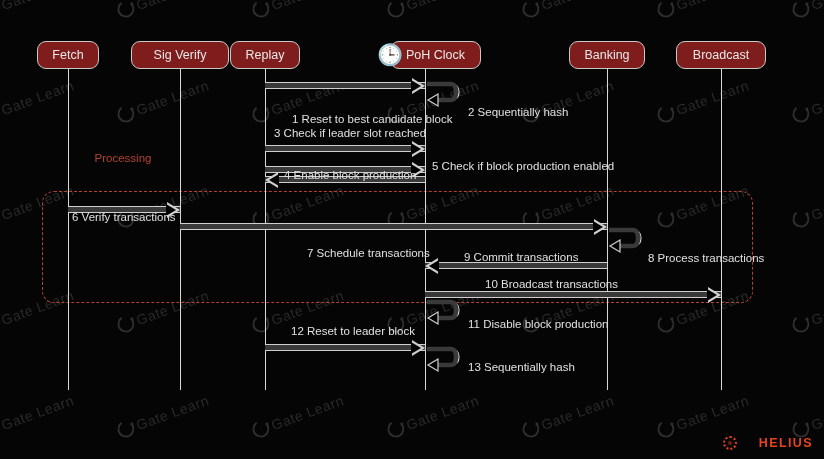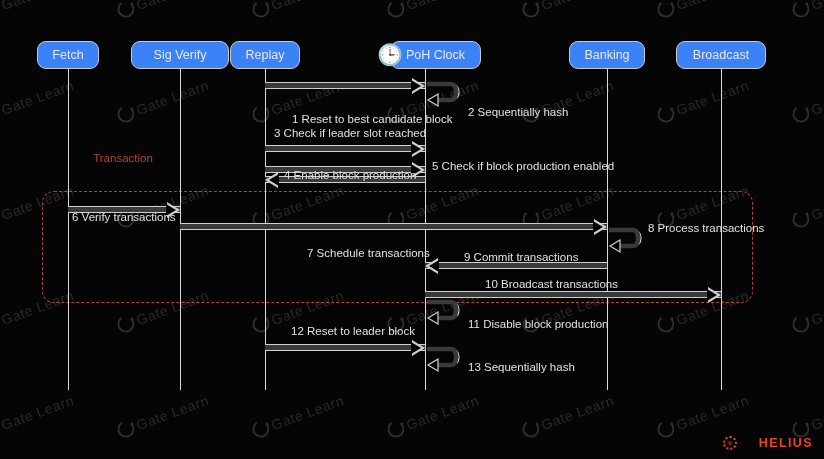--- a/index.html
+++ b/index.html
@@ -44,21 +44,21 @@
     content:"";position:absolute;
     width:3px;height:3px;border-radius:50%;
     background:#2f2f2f;top:-1px;right:0px;
   }
   
   #diagram{position:absolute;inset:0;z-index:10;}
   .node{
     position:absolute;
     border:1px solid #c9c9c9;
     border-radius:9px;
-    background:#3b82f6;
+    background:#7f1d1d;
     color:#e8e8e8;
     font-size:12.5px;
     height:28px;
     display:flex;align-items:center;justify-content:center;
     box-sizing:border-box;
     white-space:nowrap;
     z-index:14;
   }
   .lifeline{
     position:absolute;
@@ -305,21 +305,21 @@
       <div class="wm" style="left: 790px; top: 424px; color: rgb(42, 42, 42); transform: rotate(-20deg);">
         <span class="wmg"></span>
         <span>Gate Learn</span>
       </div>
     </div>
 
   <div id="diagram">
     <div id="group-layer">
         <div class="group-box" style="left: 42px; top: 191px; width: 711px; height: 112px; border-color: rgb(181, 67, 47);"></div>
         <div class="group-label" style="left: 68px; top: 151px; color: rgb(181, 67, 47);">
-          <div>Transaction</div>
+          <div>Processing</div>
         </div>
       </div>
     <div id="lifeline-layer">
         <div class="lifeline" style="left: 68px; top: 68px; height: 322px;"></div>
         <div class="lifeline" style="left: 180px; top: 68px; height: 322px;"></div>
         <div class="lifeline" style="left: 265px; top: 68px; height: 322px;"></div>
         <div class="lifeline" style="left: 425px; top: 68px; height: 322px;"></div>
         <div class="lifeline" style="left: 607px; top: 68px; height: 322px;"></div>
         <div class="lifeline" style="left: 721px; top: 68px; height: 322px;"></div>
       </div>
@@ -358,21 +358,21 @@
         <div class="msg right" style="left: 180px; top: 223px; width: 427px;">
           <div class="shaft" style="width: 427px;"></div>
           <div class="head" style="left: 414px;"></div>
         </div>
         <div class="msg-label" style="left: 307px; top: 207px; margin-top: 40px;">7 Schedule transactions</div>
         <svg class="selfloop" width="44" height="30" style="left: 607px; top: 226px;">
           <path d="M2 4 H26 Q34 4 34 12 Q34 20 26 20 H12" fill="none" stroke="#cfcfcf" stroke-width="1.2"></path>
           <path d="M2 4 H26 Q31 4 31 12 Q31 20 26 20 H12" fill="none" stroke="#3a3a3a" stroke-width="4.5"></path>
           <path d="M13 14 L3 20 L13 26 Z" fill="#000" stroke="#cfcfcf" stroke-width="1.2"></path>
         </svg>
-        <div class="msg-label" style="left: 648px; top: 222px; text-align: center;">8 Process transactions</div>
+        <div class="msg-label" style="left: 648px; top: 252px; text-align: center;">8 Process transactions</div>
         <div class="msg left" style="left: 425px; top: 262px; width: 182px;">
           <div class="shaft" style="width: 182px;"></div>
           <div class="head" style="left: 0px;"></div>
         </div>
         <div class="msg-label" style="left: 464px; top: 251px;">9 Commit transactions</div>
         <div class="msg right" style="left: 425px; top: 291px; width: 296px;">
           <div class="shaft" style="width: 296px;"></div>
           <div class="head" style="left: 283px;"></div>
         </div>
         <div class="msg-label" style="left: 485px; top: 278px;">10 Broadcast transactions</div>

